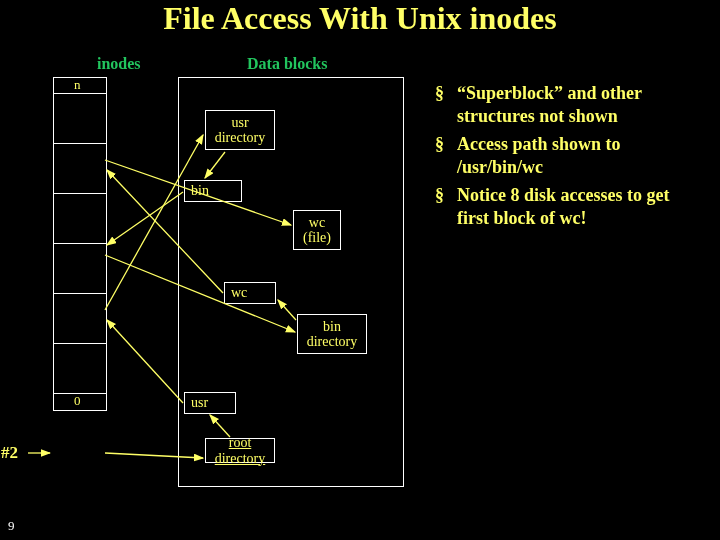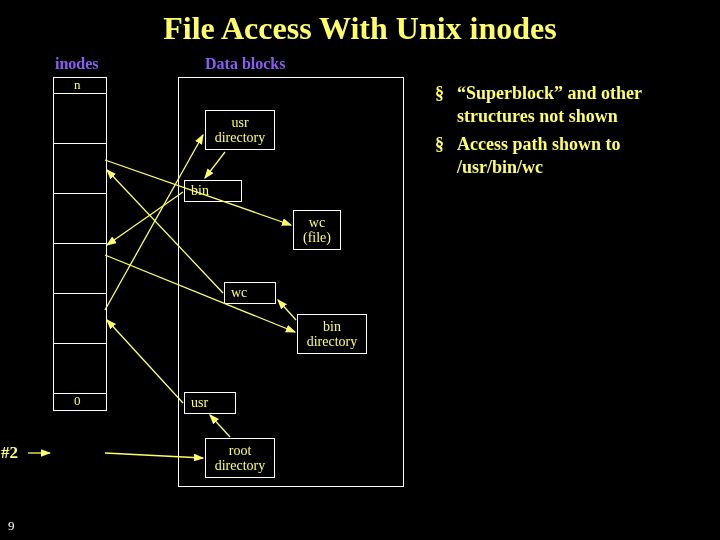--- a/index.html
+++ b/index.html
@@ -11,27 +11,27 @@
     width: 720px;
     height: 540px;
     overflow: hidden;
     position: relative;
   }
   .title {
     color: #FFFF66;
     font-size: 32px;
     font-weight: bold;
     text-align: center;
-    padding-top: 10px;
   }
   .subtitle {
-    color: #8b5cf6;
+    color: #22c55e;
     font-size: 16px;
     font-weight: bold;
     position: absolute;
+    margin-left: 42px;
   }
   .inodes-label { left: 55px; top: 55px; }
   .datablocks-label { left: 205px; top: 55px; }
 
   .inode-table {
     position: absolute;
     left: 53px;
     top: 77px;
     width: 52px;
     border: 1px solid #fff;
@@ -170,32 +170,33 @@
 
 <div class="box" style="left:297px; top:314px; width:70px; height:40px;">
   <span style="white-space:pre-line;">bin
 directory</span>
 </div>
 
 <div class="box" style="left:184px; top:392px; width:52px; height:22px; text-align:left; justify-content:flex-start; padding-left:6px;">
   <span>usr</span>
 </div>
 
-<div class="box" style="left:205px; top:438px; width:70px; height:40px;">
+<div class="box" style="left:205px; top:438px; width:70px; height:25px;text-decoration:underline;">
   <span style="white-space:pre-line;">root
 directory</span>
 </div>
 
 <div class="num2">#2</div>
 <div class="num9">9</div>
 
 <div class="bullets">
   <ul>
     <li>“Superblock” and other structures not shown</li>
     <li>Access path shown to /usr/bin/wc</li>
+    <li>Notice 8 disk accesses to get first block of wc!</li>
   </ul>
 </div>
 
 <svg class="lines">
   <defs>
     <marker id="arr" markerWidth="8" markerHeight="8" refX="7" refY="3" orient="auto">
       <path d="M0,0 L8,3 L0,6 Z" fill="#FFFF66"></path>
     </marker>
   </defs>
   <g stroke="#FFFF66" stroke-width="1.3" fill="none">

